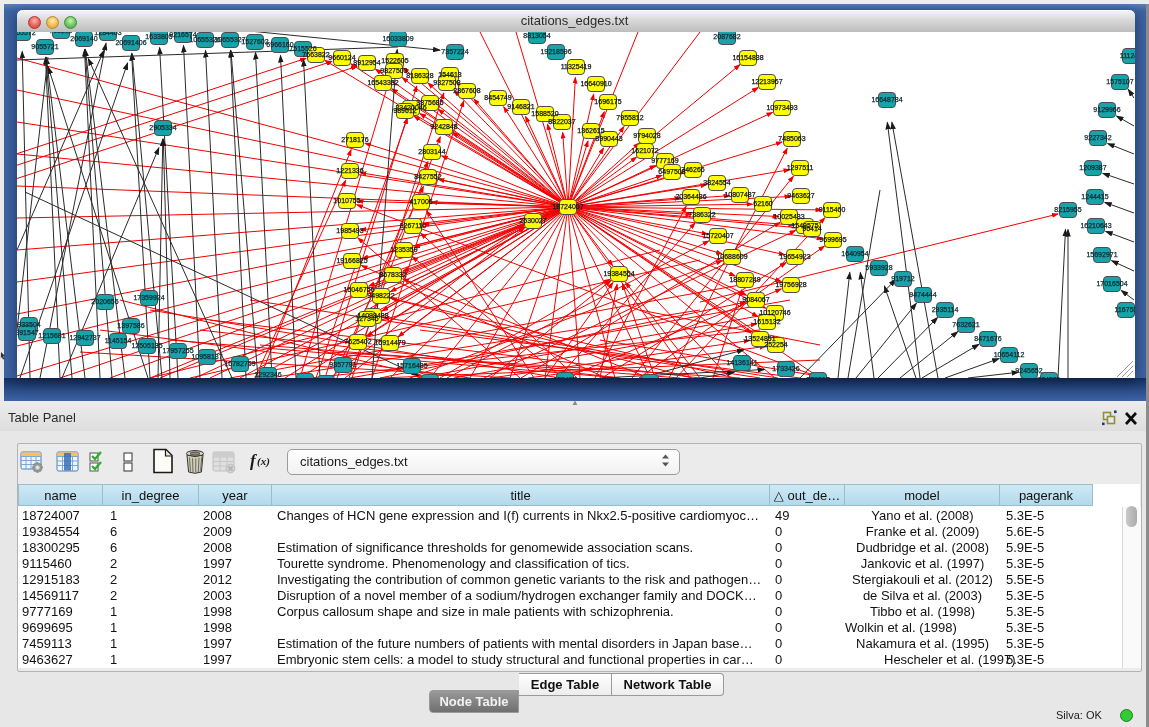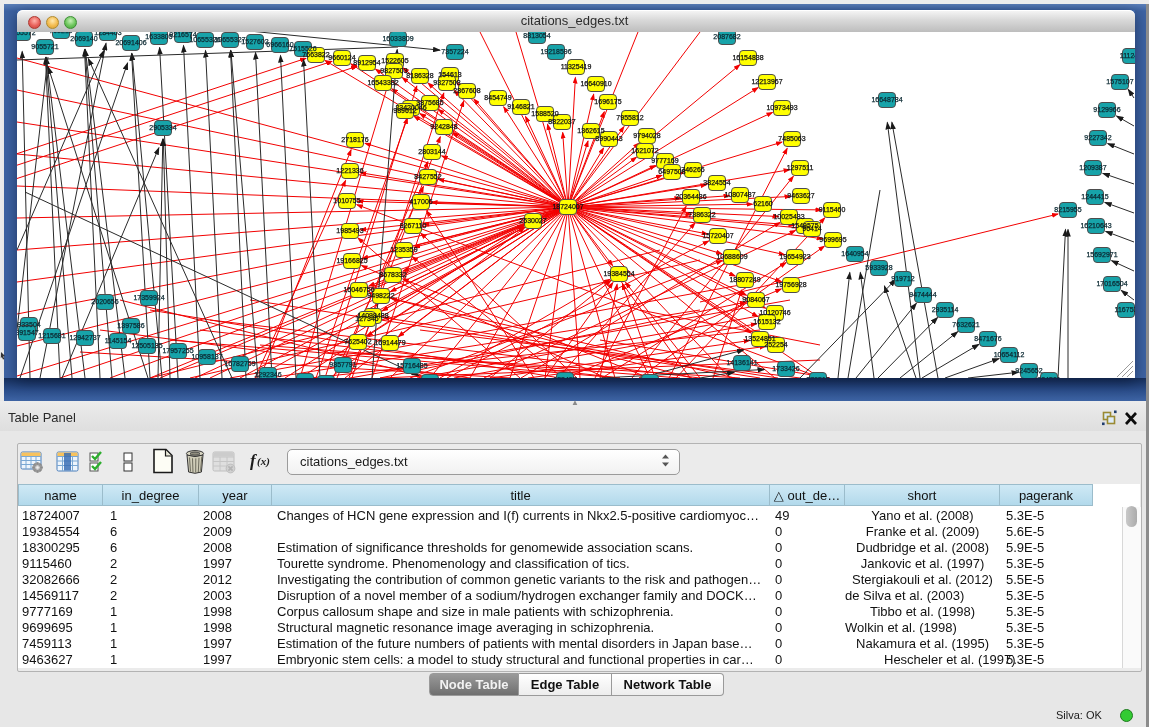--- a/index.html
+++ b/index.html
@@ -684,21 +684,21 @@
 <div class="abs" id="ddarrows"><svg width="11" height="17" viewBox="0 0 11 17">
       <path d="M5.5 2.5 L9 6.5 L2 6.5 z" fill="#555"></path>
       <path d="M5.5 14.5 L9 10.5 L2 10.5 z" fill="#555"></path>
     </svg></div>
 <div class="abs" id="tablewrap"></div>
 <div class="hc" style="left:18px;width:85px;border-left:1px solid #9bbccb;">name</div>
 <div class="hc" style="left:103px;width:96px;">in_degree</div>
 <div class="hc" style="left:199px;width:73px;">year</div>
 <div class="hc" style="left:272px;width:498px;">title</div>
 <div class="hc" style="left:770px;width:75px;">△ out_de…</div>
-<div class="hc" style="left:845px;width:155px;">short</div>
+<div class="hc" style="left:845px;width:155px;">model</div>
 <div class="hc" style="left:1000px;width:93px;">pagerank</div>
 <div class="dr" style="top:508px">
 <span style="left:22px">18724007</span>
     <span style="left:110px">1</span>
     <span style="left:203px">2008</span>
     <span style="left:277px;width:486px" class="clip">Changes of HCN gene expression and I(f) currents in Nkx2.5-positive cardiomyoc…</span>
     <span style="left:775px">49</span>
     <span style="left:845px;width:155px;text-align:center">Yano et al. (2008)</span>
     <span style="left:1006px">5.3E-5</span>
 </div>
@@ -722,51 +722,50 @@
 <div class="dr" style="top:556px">
 <span style="left:22px">9115460</span>
     <span style="left:110px">2</span>
     <span style="left:203px">1997</span>
     <span style="left:277px;width:486px" class="clip">Tourette syndrome. Phenomenology and classification of tics.</span>
     <span style="left:775px">0</span>
     <span style="left:845px;width:155px;text-align:center">Jankovic et al. (1997)</span>
     <span style="left:1006px">5.3E-5</span>
 </div>
 <div class="dr" style="top:572px">
-<span style="left:22px">32082666</span>
+<span style="left:22px">12915183</span>
     <span style="left:110px">2</span>
     <span style="left:203px">2012</span>
     <span style="left:277px;width:486px" class="clip">Investigating the contribution of common genetic variants to the risk and pathogen…</span>
     <span style="left:775px">0</span>
     <span style="left:845px;width:155px;text-align:center">Stergiakouli et al. (2012)</span>
     <span style="left:1006px">5.5E-5</span>
 </div>
 <div class="dr" style="top:588px">
 <span style="left:22px">14569117</span>
     <span style="left:110px">2</span>
     <span style="left:203px">2003</span>
     <span style="left:277px;width:486px" class="clip">Disruption of a novel member of a sodium/hydrogen exchanger family and DOCK…</span>
     <span style="left:775px">0</span>
-    <span style="left:845px;width:155px;text-align:left">de Silva et al. (2003)</span>
+    <span style="left:845px;width:155px;text-align:center">de Silva et al. (2003)</span>
     <span style="left:1006px">5.3E-5</span>
 </div>
 <div class="dr" style="top:604px">
 <span style="left:22px">9777169</span>
     <span style="left:110px">1</span>
     <span style="left:203px">1998</span>
     <span style="left:277px;width:486px" class="clip">Corpus callosum shape and size in male patients with schizophrenia.</span>
     <span style="left:775px">0</span>
     <span style="left:845px;width:155px;text-align:center">Tibbo et al. (1998)</span>
     <span style="left:1006px">5.3E-5</span>
 </div>
 <div class="dr" style="top:620px">
 <span style="left:22px">9699695</span>
     <span style="left:110px">1</span>
     <span style="left:203px">1998</span>
-    <span style="left:277px;width:486px" class="clip">Structural magnetic resonance image averaging in schizophrenia.</span>
     <span style="left:775px">0</span>
     <span style="left:845px;width:155px;">Wolkin et al. (1998)</span>
     <span style="left:1006px">5.3E-5</span>
 </div>
 <div class="dr" style="top:636px">
 <span style="left:22px">7459113</span>
     <span style="left:110px">1</span>
     <span style="left:203px">1997</span>
     <span style="left:277px;width:486px" class="clip">Estimation of the future numbers of patients with mental disorders in Japan base…</span>
     <span style="left:775px">0</span>
@@ -778,18 +777,18 @@
     <span style="left:110px">1</span>
     <span style="left:203px">1997</span>
     <span style="left:277px;width:486px" class="clip">Embryonic stem cells: a model to study structural and functional properties in car…</span>
     <span style="left:775px">0</span>
     <span style="left:884px;width:155px;text-align:left">Hescheler et al. (1997)</span>
     <span style="left:1006px">5.3E-5</span>
 </div>
 <div class="abs" id="scroll"></div>
 <div class="abs" id="thumb"></div>
 <div class="abs" id="tabbar">
-<div class="seg" style="left:0;width:90px;background:linear-gradient(#9a9a9a,#6f6f6f);color:#f2f2f2;border-radius:4px 0 0 4px;">Node Table</div>
+<div class="seg" style="left:0;width:90px;background:linear-gradient(#9a9a9a,#6f6f6f);color:#f2f2f2;border-radius:4px 0 0 4px;margin-top:17px;">Node Table</div>
 <div class="seg" style="left:90px;width:93px;background:linear-gradient(#fff,#ededed);color:#111;border-left:none;">Edge Table</div>
 <div class="seg" style="left:183px;width:112px;background:linear-gradient(#fff,#ededed);color:#111;border-left:none;border-radius:0 4px 4px 0;">Network Table</div>
 </div>
 <div class="abs" id="memtxt">Silva: OK</div>
 <div class="abs" id="memdot"></div>
 <div class="abs" id="rstrip"></div>
 </body></html>

